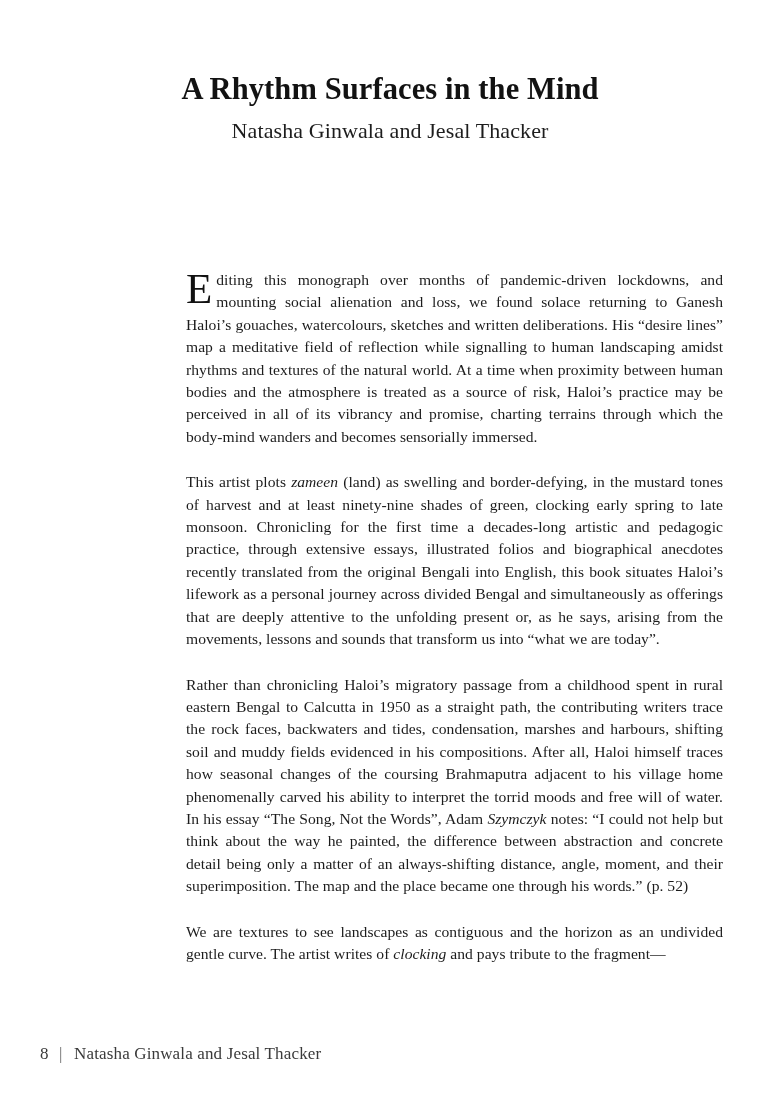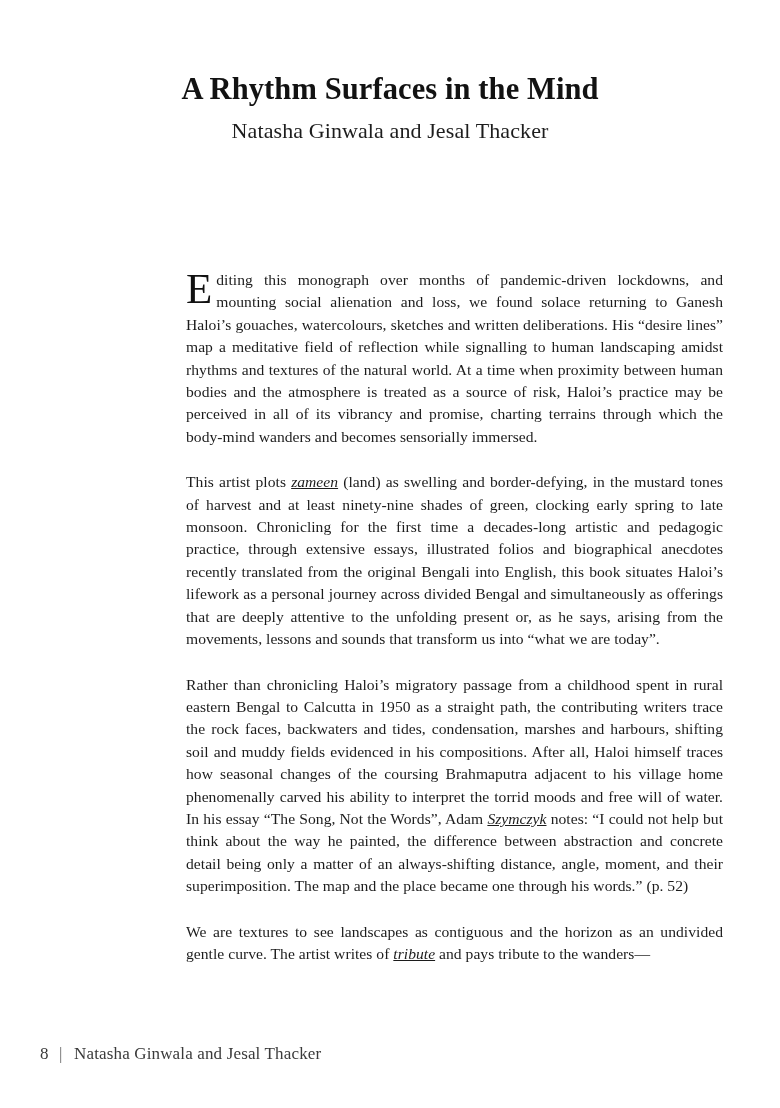--- a/index.html
+++ b/index.html
@@ -70,21 +70,20 @@
     float: left;
     font-size: 43px;
     line-height: 36px;
     font-weight: 400;
     padding: 0 4px 0 0;
     margin-top: 2px;
     color: #111111;
   }
   .ital {
     font-style: italic;
-    text-decoration: underline;
   }
 
   
   .footer {
     position: absolute;
     left: 40px;
     bottom: 46px;
     font-size: 17px;
     line-height: 16px;
     color: #3a3a3a;
@@ -111,21 +110,21 @@
   <header class="title-block">
     <h1 class="doc-title">A Rhythm Surfaces in the Mind</h1>
     <div class="doc-byline">Natasha Ginwala and Jesal Thacker</div>
   </header>
 
   <main class="body-col" id="body-col">
 
   <p class="para lead"><span>Editing this monograph over months of pandemic-driven lockdowns, and mounting social alienation and loss, we found solace returning to Ganesh Haloi’s gouaches, watercolours, sketches and written deliberations. His “desire lines” map a meditative field of reflection while signalling to human landscaping amidst rhythms and textures of the natural world. At a time when proximity between human bodies and the atmosphere is treated as a source of risk, Haloi’s practice may be perceived in all of its vibrancy and promise, charting terrains through which the body-mind wanders and becomes sensorially immersed.</span></p>
       <p class="para"><span>This artist plots </span><span class="ital">zameen</span><span> (land) as swelling and border-defying, in the mustard tones of harvest and at least ninety-nine shades of green, clocking early spring to late monsoon. Chronicling for the first time a decades-long artistic and pedagogic practice, through extensive essays, illustrated folios and biographical anecdotes recently translated from the original Bengali into English, this book situates Haloi’s lifework as a personal journey across divided Bengal and simultaneously as offerings that are deeply attentive to the unfolding present or, as he says, arising from the movements, lessons and sounds that transform us into “what we are today”.</span></p>
       <p class="para"><span>Rather than chronicling Haloi’s migratory passage from a childhood spent in rural eastern Bengal to Calcutta in 1950 as a straight path, the contributing writers trace the rock faces, backwaters and tides, condensation, marshes and harbours, shifting soil and muddy fields evidenced in his compositions. After all, Haloi himself traces how seasonal changes of the coursing Brahmaputra adjacent to his village home phenomenally carved his ability to interpret the torrid moods and free will of water. In his essay “The Song, Not the Words”, Adam </span><span class="ital">Szymczyk</span><span> notes: “I could not help but think about the way he painted, the difference between abstraction and concrete detail being only a matter of an always-shifting distance, angle, moment, and their superimposition. The map and the place became one through his words.” (p. 52)</span></p>
-      <p class="para"><span>We are textures to see landscapes as contiguous and the horizon as an undivided gentle curve. The artist writes of </span><span class="ital">tribute</span><span> and pays tribute to the wanders—</span></p>
+      <p class="para"><span>We are textures to see landscapes as contiguous and the horizon as an undivided gentle curve. The artist writes of </span><span class="ital">clocking</span><span> and pays tribute to the fragment—</span></p>
     </main>
 
   <footer class="footer">
     <span class="folio">8</span>
     <span class="sep">|</span>
     <span class="running-head">Natasha Ginwala and Jesal Thacker</span>
   </footer>
 
 </div>
 

